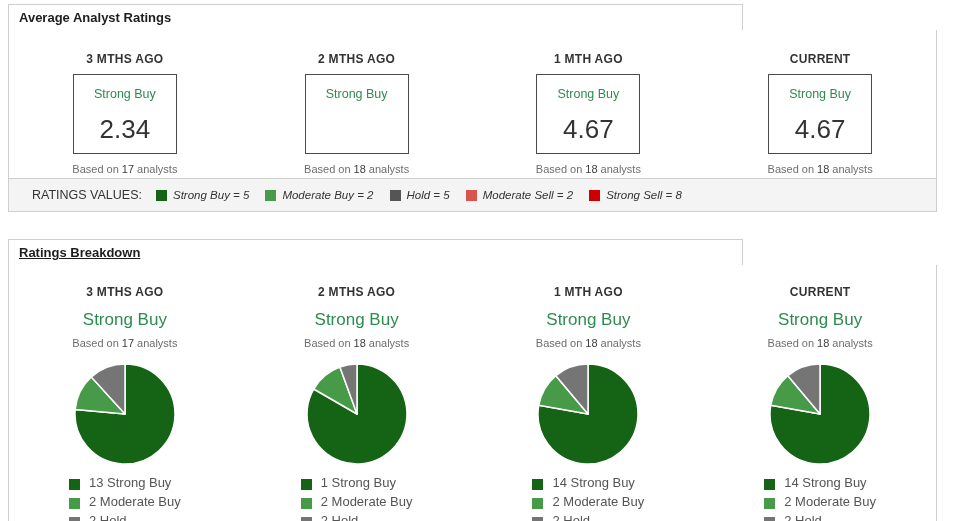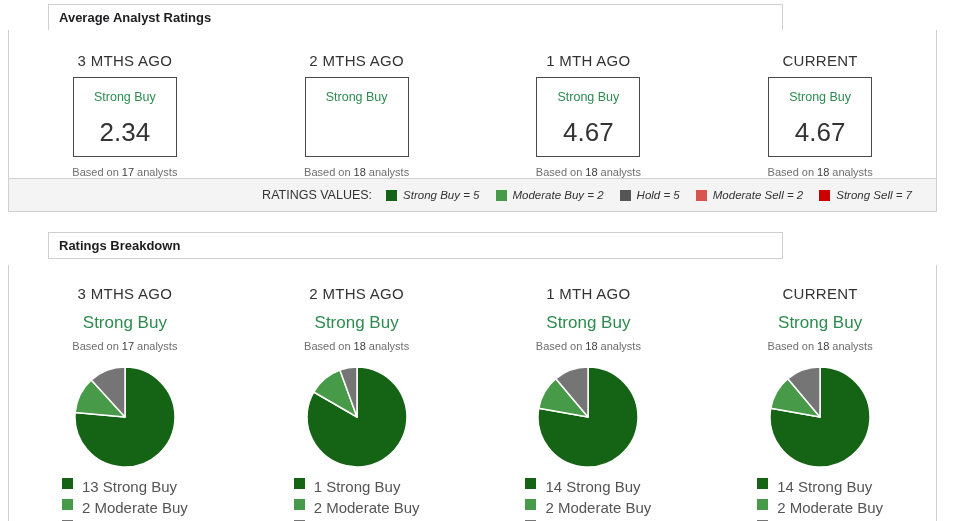--- a/index.html
+++ b/index.html
@@ -7,43 +7,43 @@
     width:965px;height:521px;overflow:hidden;position:relative;
     background:#ffffff;
     font-family:"Liberation Sans", sans-serif;
     -webkit-font-smoothing:antialiased;
   }
   .abs{position:absolute;box-sizing:border-box;}
   .panel-title{
     left:8px;width:735px;height:27px;
     background:#fff;border:1px solid #cfcfcf;
     font-size:13px;font-weight:bold;color:#1d1d1f;
-    display:flex;align-items:center;padding:0 10px;margin-left:40px;
+    display:flex;align-items:center;padding:0 10px;
   }
   .panel-body{
     left:8px;width:929px;background:#fff;
     border:1px solid #cfcfcf;border-top:none;
     display:flex;
   }
   #avg-title{top:4px;}
   #avg-body{top:30px;height:149px;}
   #rv-strip{
     left:8px;top:178px;width:929px;height:34px;
     background:#f4f4f4;border:1px solid #cfcfcf;
-    display:flex;align-items:center;padding:0 8px;justify-content:flex-end;
-  }
-  #bd-title{top:232px;}
+    display:flex;align-items:center;padding:0 23px;
+  }
+  #bd-title{top:239px;text-decoration:underline;}
   #bd-body{top:265px;height:330px;}
 
   .col{flex:1 1 0;text-align:center;}
   #avg-body .col{padding-top:22px;}
   #bd-body .col{padding-top:20px;}
 
   .period{
-    font-size:15px;font-weight:normal;color:#333;letter-spacing:.3px;
+    font-size:12px;font-weight:bold;color:#333;letter-spacing:.3px;
   }
   .rating-card{
     width:104px;height:80px;margin:8px auto 0 auto;
     border:1px solid #4a4a4a;background:#fff;box-sizing:border-box;
   }
   .rating-card .rating{margin-top:12px;font-size:12.5px;color:#2e8b50;}
   .rating-card .value{margin-top:13px;font-size:26px;color:#333;}
   .based{margin-top:9px;font-size:11px;color:#6e6e6e;}
   .based .an-count{font-weight:normal;color:#3d3d3d;margin:4px 3px;}
 
@@ -51,21 +51,21 @@
   .rv-label{font-size:12.5px;color:#333;margin-right:14px;}
   .rv-item{display:flex;align-items:center;margin-right:16px;font-size:11.5px;color:#333;font-style:italic;}
   .rv-swatch{width:11px;height:11px;display:inline-block;margin-right:6px;}
 
   
   .bd-rating{margin-top:11px;font-size:17px;color:#2e8b50;}
   #bd-body .based{margin-top:7px;}
   .pie-wrap{margin-top:13px;height:104px;}
   .pie-wrap svg{width:104px;height:104px;}
   .pie-legend{display:inline-block;text-align:left;margin-top:9px;}
-  .pie-legend-row{display:flex;align-items:flex-start;margin-bottom:4px;font-size:15px;color:#555;}
+  .pie-legend-row{display:flex;align-items:flex-end;margin-bottom:4px;font-size:13px;color:#555;}
   .pie-legend-swatch{width:11px;height:11px;display:inline-block;margin-right:9px;}
 </style>
 </head>
 <body>
 
 <div class="abs panel-title" id="avg-title">
   <span>Average Analyst Ratings</span>
 </div>
 
 <div class="abs panel-body" id="avg-body">
@@ -121,21 +121,21 @@
   <span class="rv-item">
     <span class="rv-swatch" style="background: rgb(85, 85, 85);"></span>
     <span>Hold = 5</span>
   </span>
   <span class="rv-item">
     <span class="rv-swatch" style="background: rgb(217, 83, 79);"></span>
     <span>Moderate Sell = 2</span>
   </span>
   <span class="rv-item">
     <span class="rv-swatch" style="background: rgb(204, 0, 0);"></span>
-    <span>Strong Sell = 7</span>
+    <span>Strong Sell = 8</span>
   </span>
 </div>
 
 <div class="abs panel-title" id="bd-title">
   <span>Ratings Breakdown</span>
 </div>
 
 <div class="abs panel-body" id="bd-body">
 
   <div class="col">

